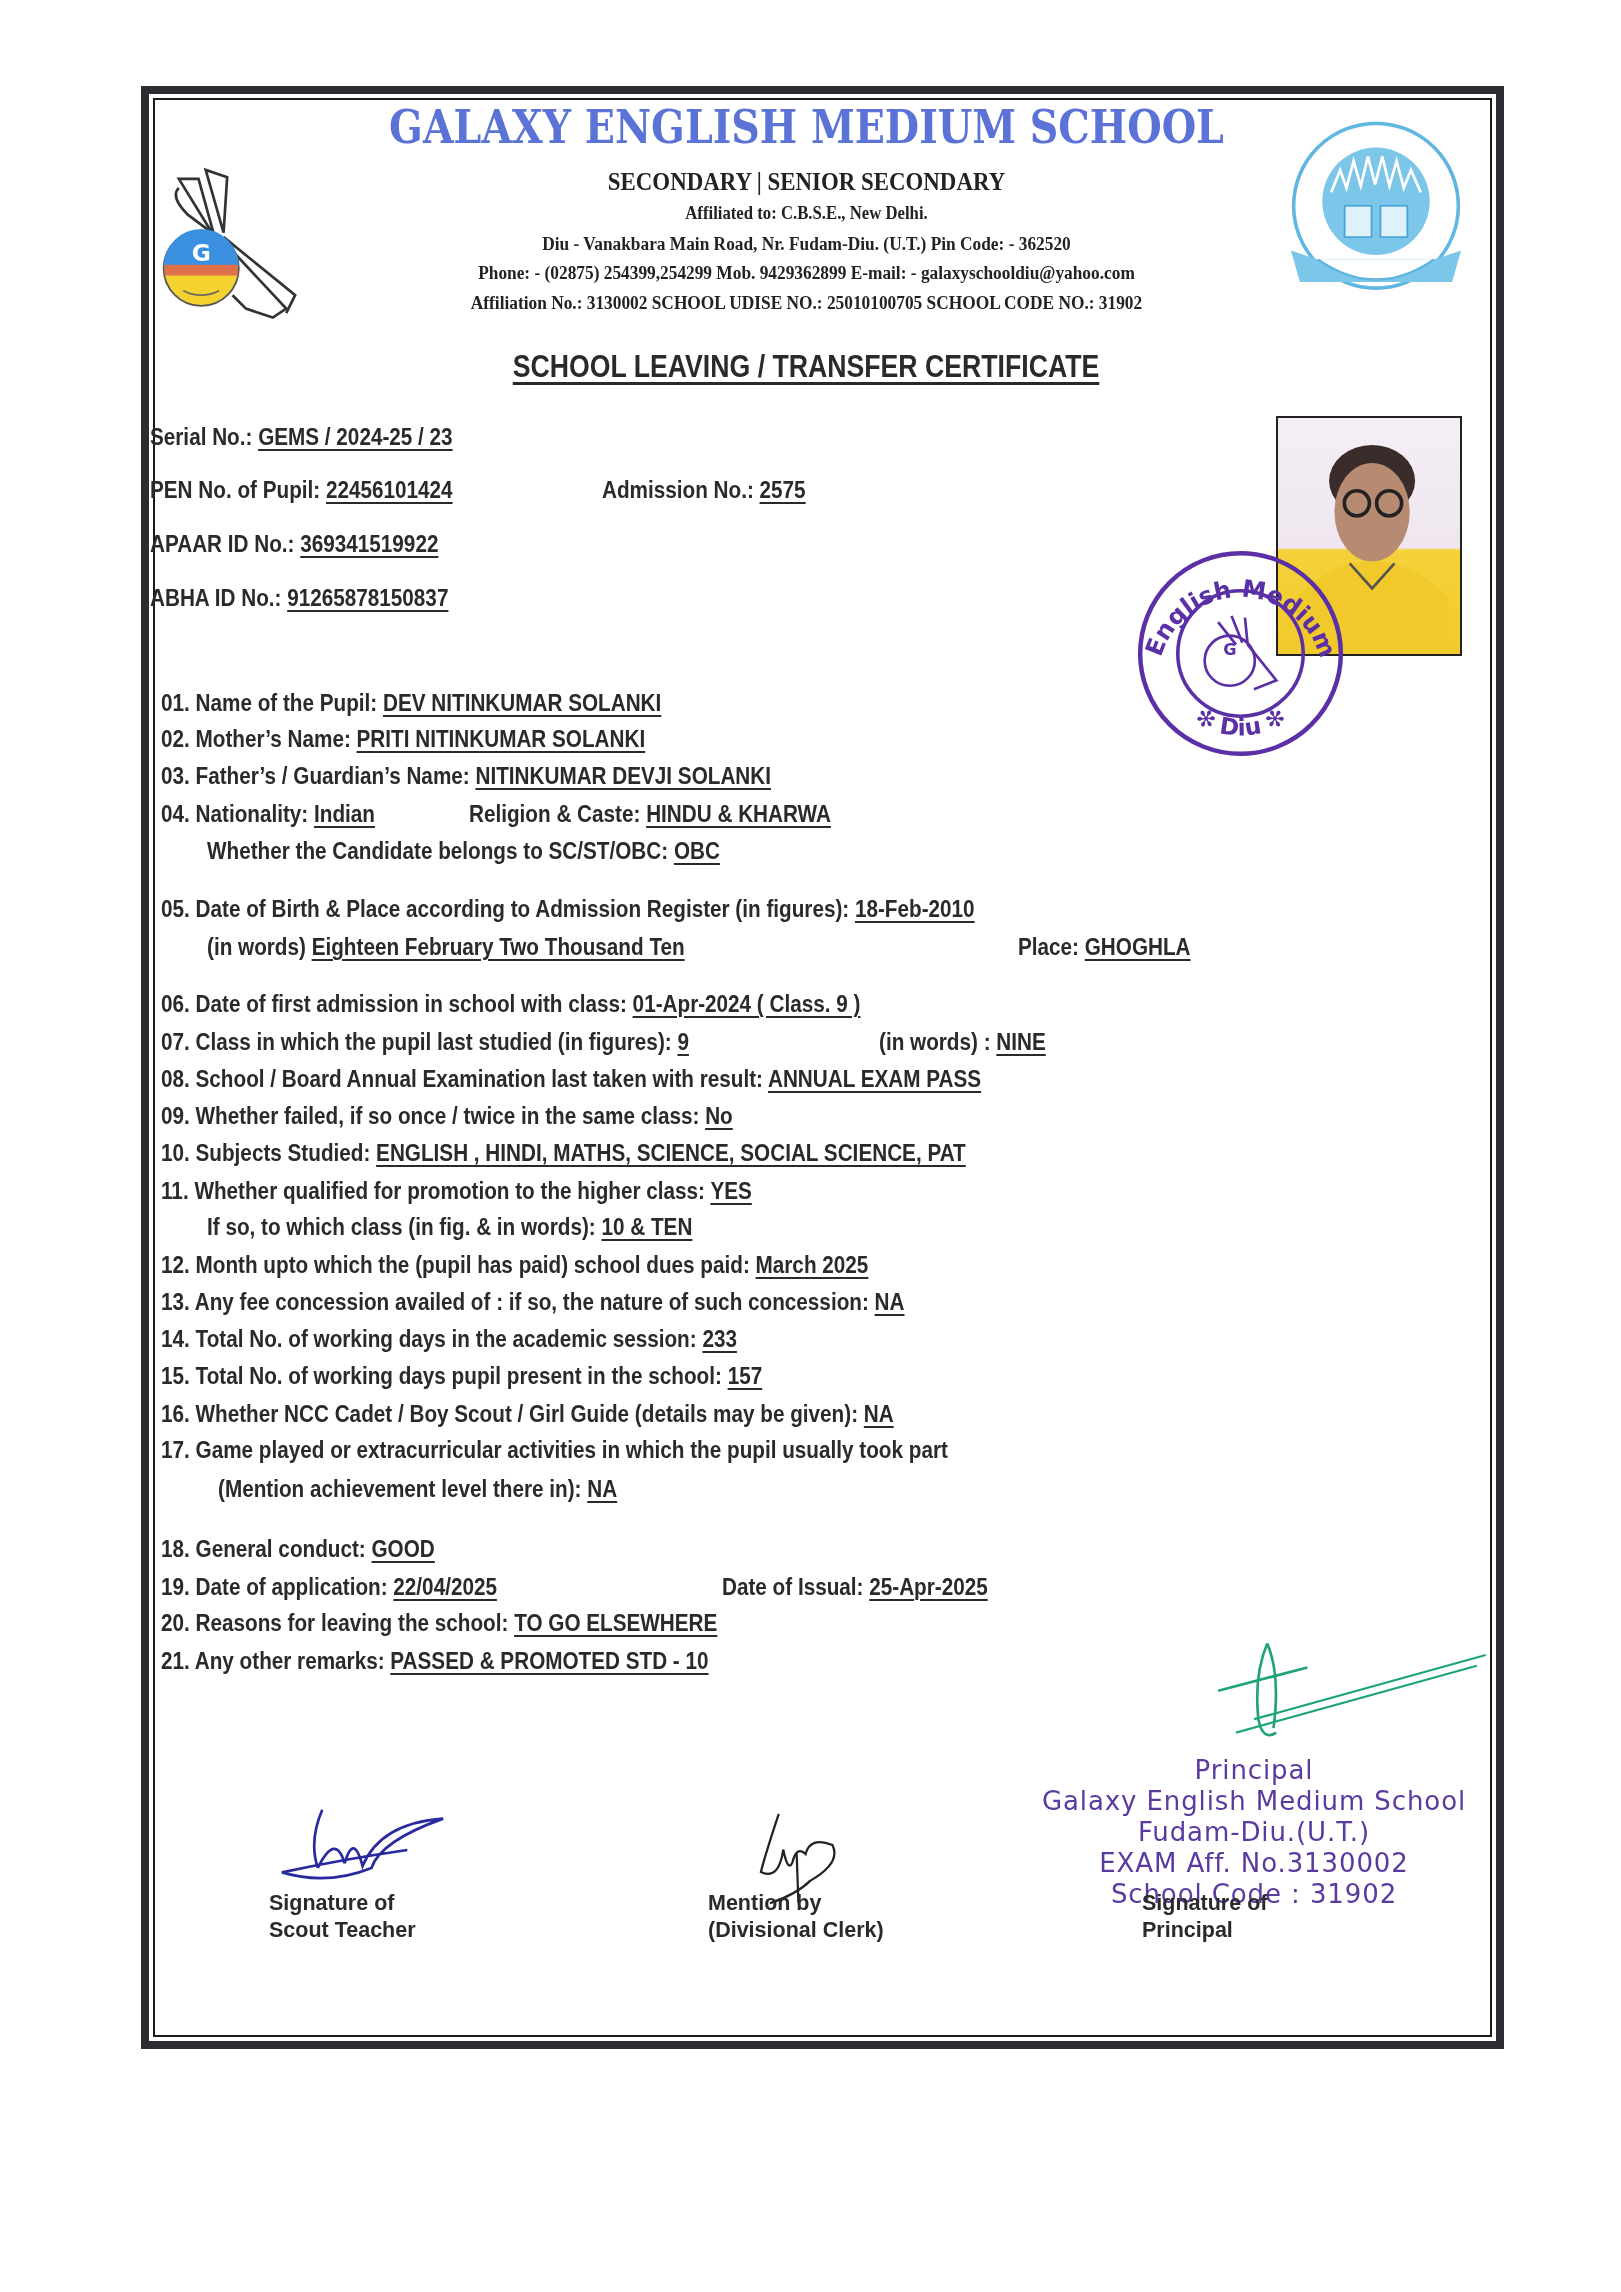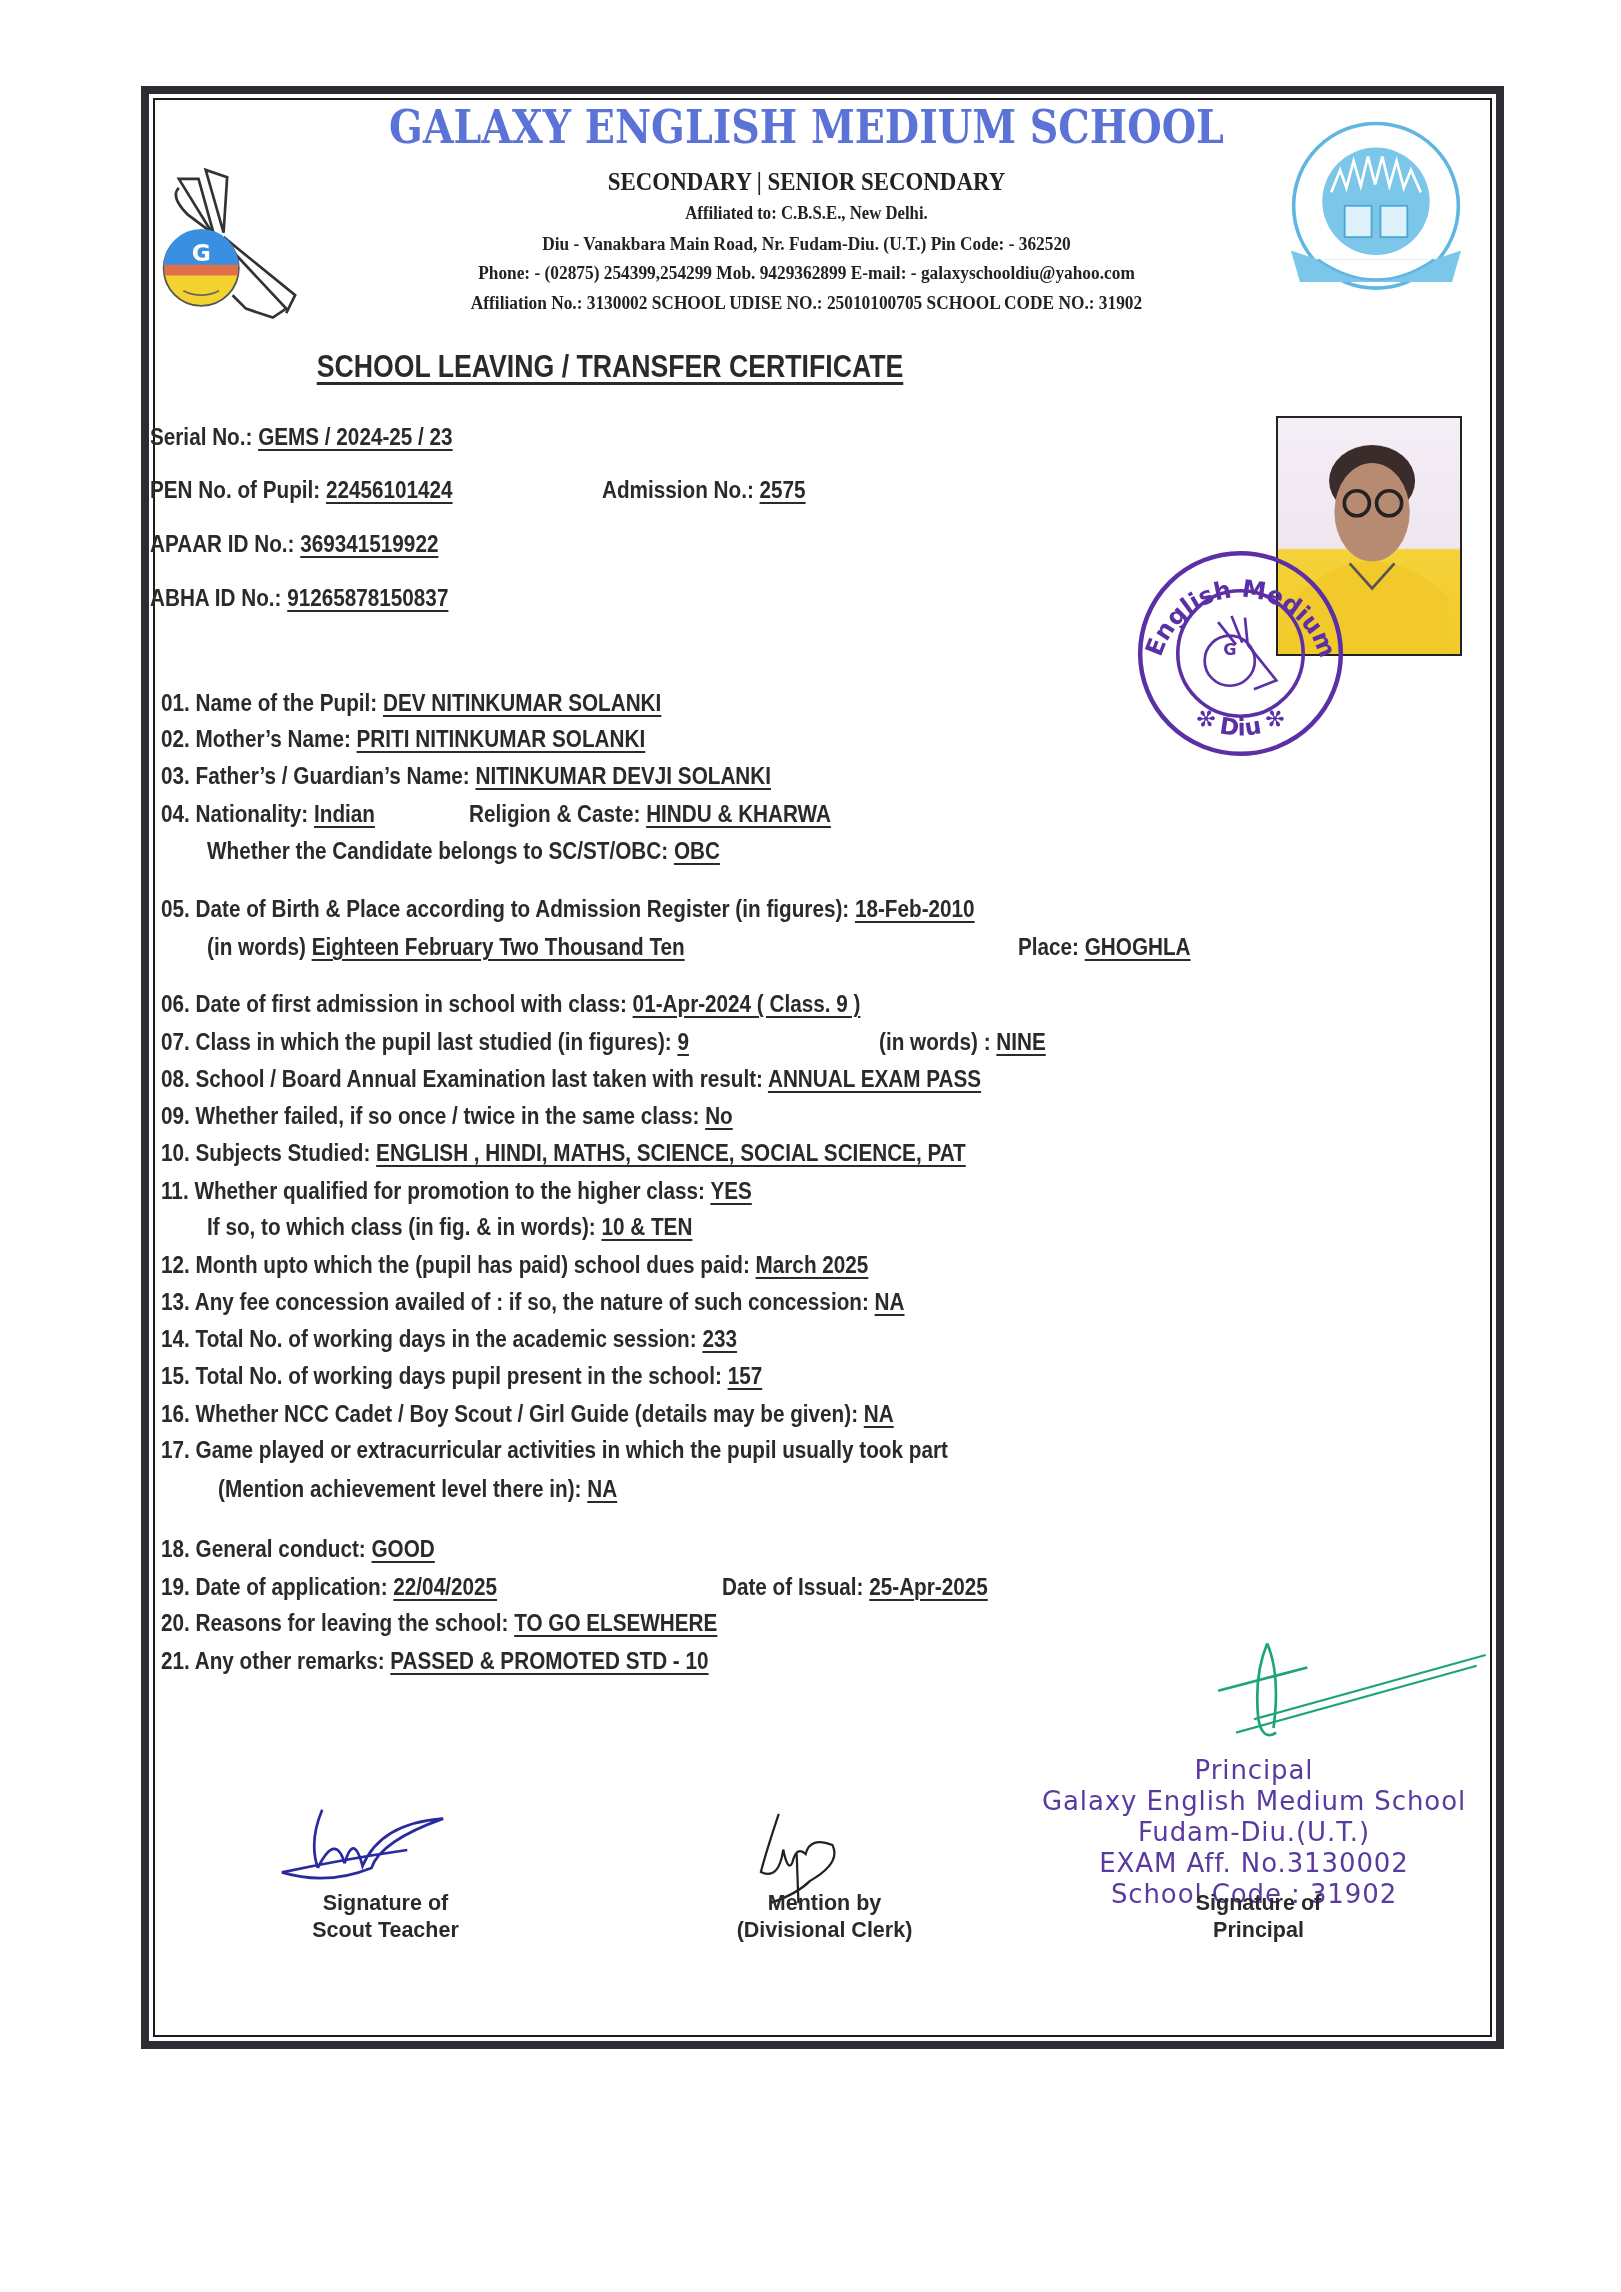--- a/index.html
+++ b/index.html
@@ -24,40 +24,40 @@
   .hdr-line {
     left:269px; width:1075px; text-align:center; font-family:"Liberation Serif", serif;
     font-weight:bold; color:#222;
   }
   .hdr-sec { top:167px; font-size:26px; transform:scaleX(0.88); }
   .hdr-aff { top:202px; font-size:19px; transform:scaleX(0.88); }
   .hdr-addr { top:232px; font-size:19.7px; transform:scaleX(0.88); }
   .hdr-phone { top:261px; font-size:19.7px; transform:scaleX(0.88); }
   .hdr-codes { top:291px; font-size:19.7px; transform:scaleX(0.88); }
   .cert-title {
-    left:269px; width:1075px; top:349px; font-size:31px; font-weight:bold;
+    left:269px; width:1075px; top:349px; text-align:center; font-size:31px; font-weight:bold;
     color:#2a2a2a;
   }
   .cert-title span { text-decoration:underline; text-decoration-thickness:2.7px; text-underline-offset:4.5px; display:inline-block; transform:scaleX(0.86); }
   .line {
     position:absolute; font-size:23px; font-weight:bold; color:#2a2a2a; white-space:nowrap;
     transform:scaleX(0.9); transform-origin:left center;
   }
   .line .v { text-decoration:underline; text-decoration-thickness:1.8px; text-underline-offset:3.6px; }
   .photo {
     position:absolute; left:1276px; top:416px; width:186px; height:240px;
     border:2.7px solid #222; box-sizing:border-box; overflow:hidden;
     background:linear-gradient(180deg,#f4eef6 0%,#efe6f0 55%,#f5d23a 56%,#f2c92a 100%);
   }
   .stamp {
     position:absolute; left:1133px; top:546px; width:215px; height:215px;
   }
   .cbse-logo { position:absolute; left:1282px; top:116px; width:188px; height:193px; }
   .gems-logo { position:absolute; left:152px; top:161px; width:170px; height:170px; }
-  .sig-label { position:absolute; text-align:center; font-size:21.5px; font-weight:bold; color:#2a2a2a; line-height:27px; }
+  .sig-label { position:absolute; font-size:21.5px; font-weight:bold; color:#2a2a2a; line-height:27px; }
   .principal-stamp {
     position:absolute; left:1030px; top:1755px; width:448px; text-align:center;
     font-family:"DejaVu Sans", sans-serif; color:#5b3aa0; font-size:26px; line-height:31px; letter-spacing:0.9px;
   }
 </style>
 </head>
 <body>
 
 <div class="frame-outer">
   <div class="frame-inner"></div>

